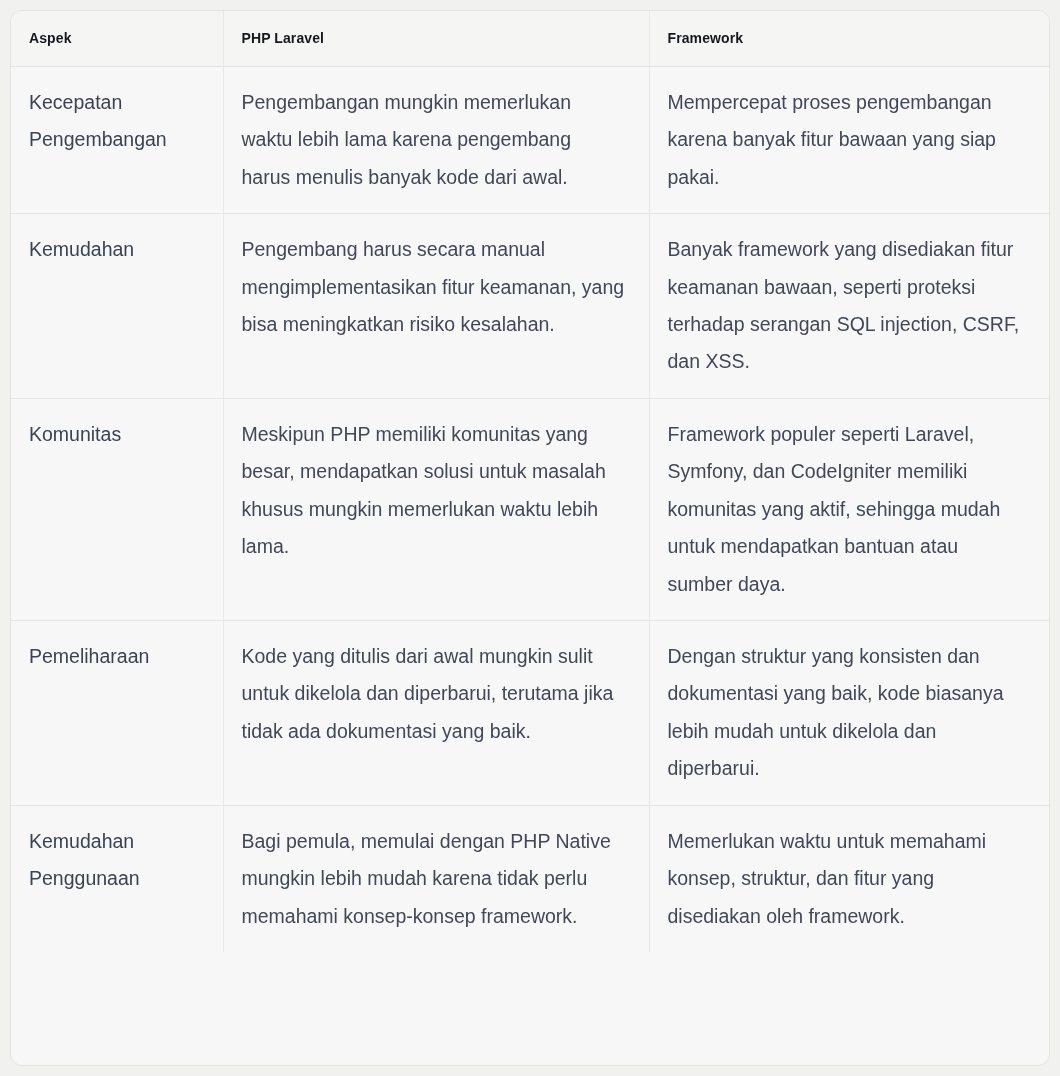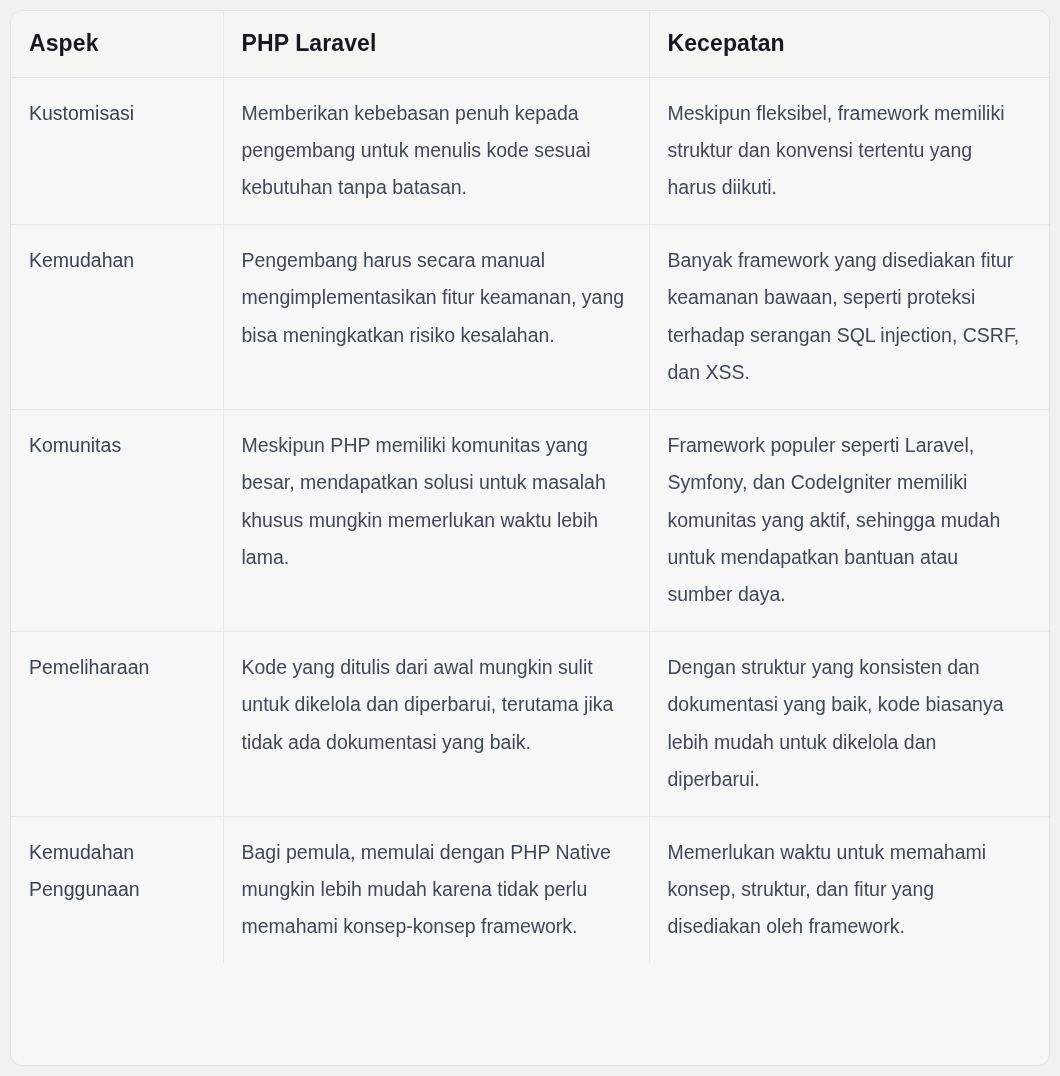--- a/index.html
+++ b/index.html
@@ -35,21 +35,21 @@
     table-layout: fixed;
     background: transparent;
   }
 
   table.cmp col.c-aspek      { width: 212px; }
   table.cmp col.c-native     { width: 426px; }
   table.cmp col.c-framework  { width: 400px; }
 
   table.cmp thead th {
     text-align: left;
-    font-size: 23px;
+    font-size: 14px;
     font-weight: 700;
     color: #16181f;
     letter-spacing: 0.1px;
     padding: 19px 22px 19px 18px;
     background: #f5f5f4;
     border-bottom: 1px solid #e3e3e1;
     border-right: 1px solid #e8e8e6;
     vertical-align: middle;
     line-height: 1.2;
   }
@@ -88,28 +88,28 @@
   <table class="cmp">
     <colgroup>
       <col class="c-aspek">
       <col class="c-native">
       <col class="c-framework">
     </colgroup>
     <thead>
       <tr>
         <th>Aspek</th>
         <th>PHP Laravel</th>
-        <th>Kecepatan</th>
+        <th>Framework</th>
       </tr>
     </thead>
     <tbody>
       <tr>
-        <td class="aspek-cell">Kustomisasi</td>
-        <td>Memberikan kebebasan penuh kepada pengembang untuk menulis kode sesuai kebutuhan tanpa batasan.</td>
-        <td>Meskipun fleksibel, framework memiliki struktur dan konvensi tertentu yang harus diikuti.</td>
+        <td class="aspek-cell">Kecepatan Pengembangan</td>
+        <td>Pengembangan mungkin memerlukan waktu lebih lama karena pengembang harus menulis banyak kode dari awal.</td>
+        <td>Mempercepat proses pengembangan karena banyak fitur bawaan yang siap pakai.</td>
       </tr>
       <tr>
         <td class="aspek-cell">Kemudahan</td>
         <td>Pengembang harus secara manual mengimplementasikan fitur keamanan, yang bisa meningkatkan risiko kesalahan.</td>
         <td>Banyak framework yang disediakan fitur keamanan bawaan, seperti proteksi terhadap serangan SQL injection, CSRF, dan XSS.</td>
       </tr>
       <tr>
         <td class="aspek-cell">Komunitas</td>
         <td>Meskipun PHP memiliki komunitas yang besar, mendapatkan solusi untuk masalah khusus mungkin memerlukan waktu lebih lama.</td>
         <td>Framework populer seperti Laravel, Symfony, dan CodeIgniter memiliki komunitas yang aktif, sehingga mudah untuk mendapatkan bantuan atau sumber daya.</td>

